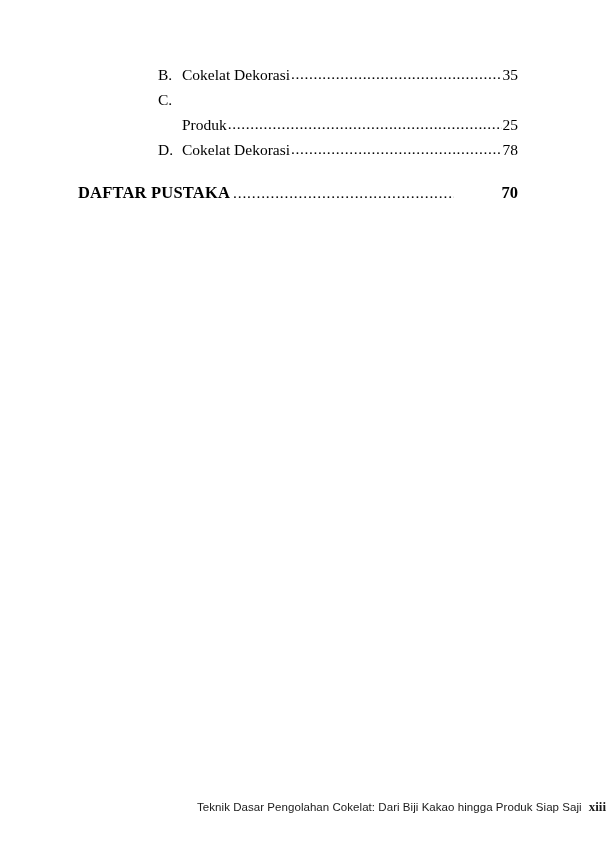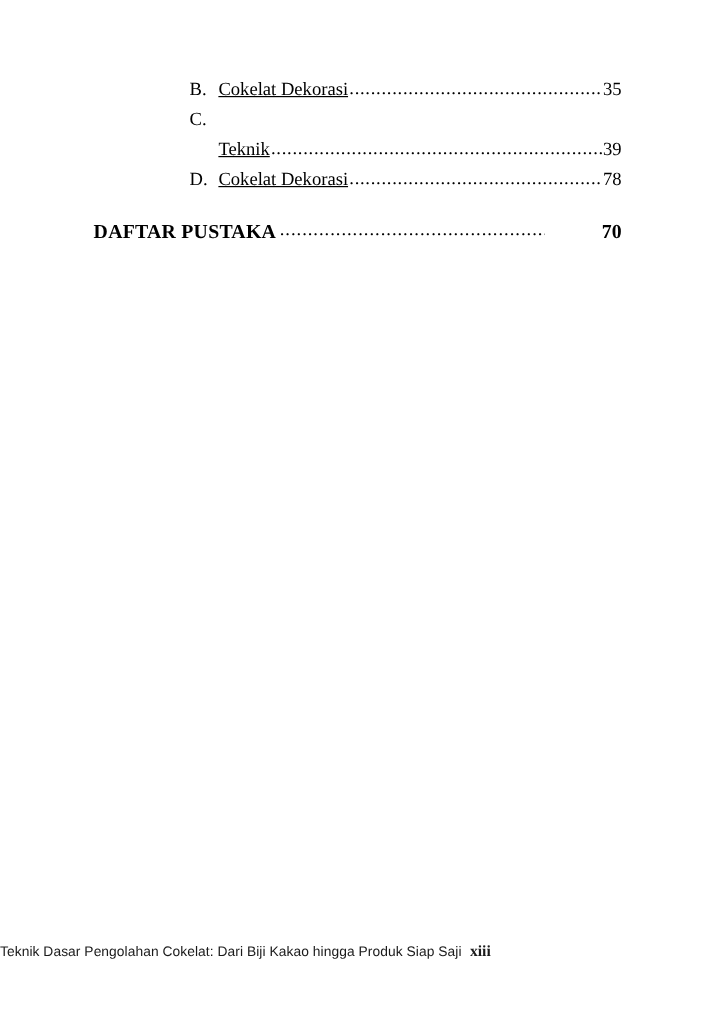--- a/index.html
+++ b/index.html
@@ -36,21 +36,20 @@
     white-space: nowrap;
   }
   .toc-letter {
     width: 24px;
     flex: 0 0 24px;
     text-align: left;
   }
   .toc-title {
     flex: 0 0 auto;
     padding-right: 1px;
-    text-decoration: underline;
   }
   .toc-dots {
     flex: 1 1 auto;
     overflow: hidden;
     white-space: nowrap;
     font-size: 15.5px;
     letter-spacing: 0.6px;
     color: #000;
     min-width: 8px;
     position: relative;
@@ -68,21 +67,21 @@
     width: 24px;
     flex: 0 0 24px;
   }
 
   .daftar-row {
     position: absolute;
     left: 78px;
     top: 183px;
     width: 440px;
     display: flex;
-    align-items: center;
+    align-items: flex-end;
     font-family: "Liberation Serif", serif;
     font-weight: bold;
     font-size: 16.5px;
     white-space: nowrap;
   }
   .daftar-row .d-title {
     flex: 0 0 auto;
     letter-spacing: 0.2px;
   }
   .daftar-row .d-dots {
@@ -97,23 +96,23 @@
     top: -1px;
   }
   .daftar-row .d-page {
     flex: 0 0 auto;
     margin-left: 48px;
   }
 
   .footer {
     position: absolute;
     left: 0;
-    bottom: 60px;
+    bottom: 46px;
     width: 606px;
-    text-align: left;
+    text-align: right;
     font-family: "Liberation Sans", sans-serif;
     font-size: 11.5px;
     color: #1a1a1a;
   }
   .footer .f-text {
     letter-spacing: 0.05px;
   }
   .footer .f-num {
     font-family: "Liberation Serif", serif;
     font-weight: bold;
@@ -134,23 +133,23 @@
       <span class="toc-dots">..........................................................</span>
       <span class="toc-page">35</span>
     </div>
 
     <div class="toc-row">
       <span class="toc-letter">C.</span>
     </div>
 
     <div class="toc-row continuation">
       <span class="toc-indent"></span>
-      <span class="toc-title">Teknik</span>
+      <span class="toc-title">Produk</span>
       <span class="toc-dots">...................................................................</span>
-      <span class="toc-page">39</span>
+      <span class="toc-page">25</span>
     </div>
 
     <div class="toc-row">
       <span class="toc-letter">D.</span>
       <span class="toc-title">Cokelat Dekorasi</span>
       <span class="toc-dots">..........................................................</span>
       <span class="toc-page">78</span>
     </div>
 
   </div>

